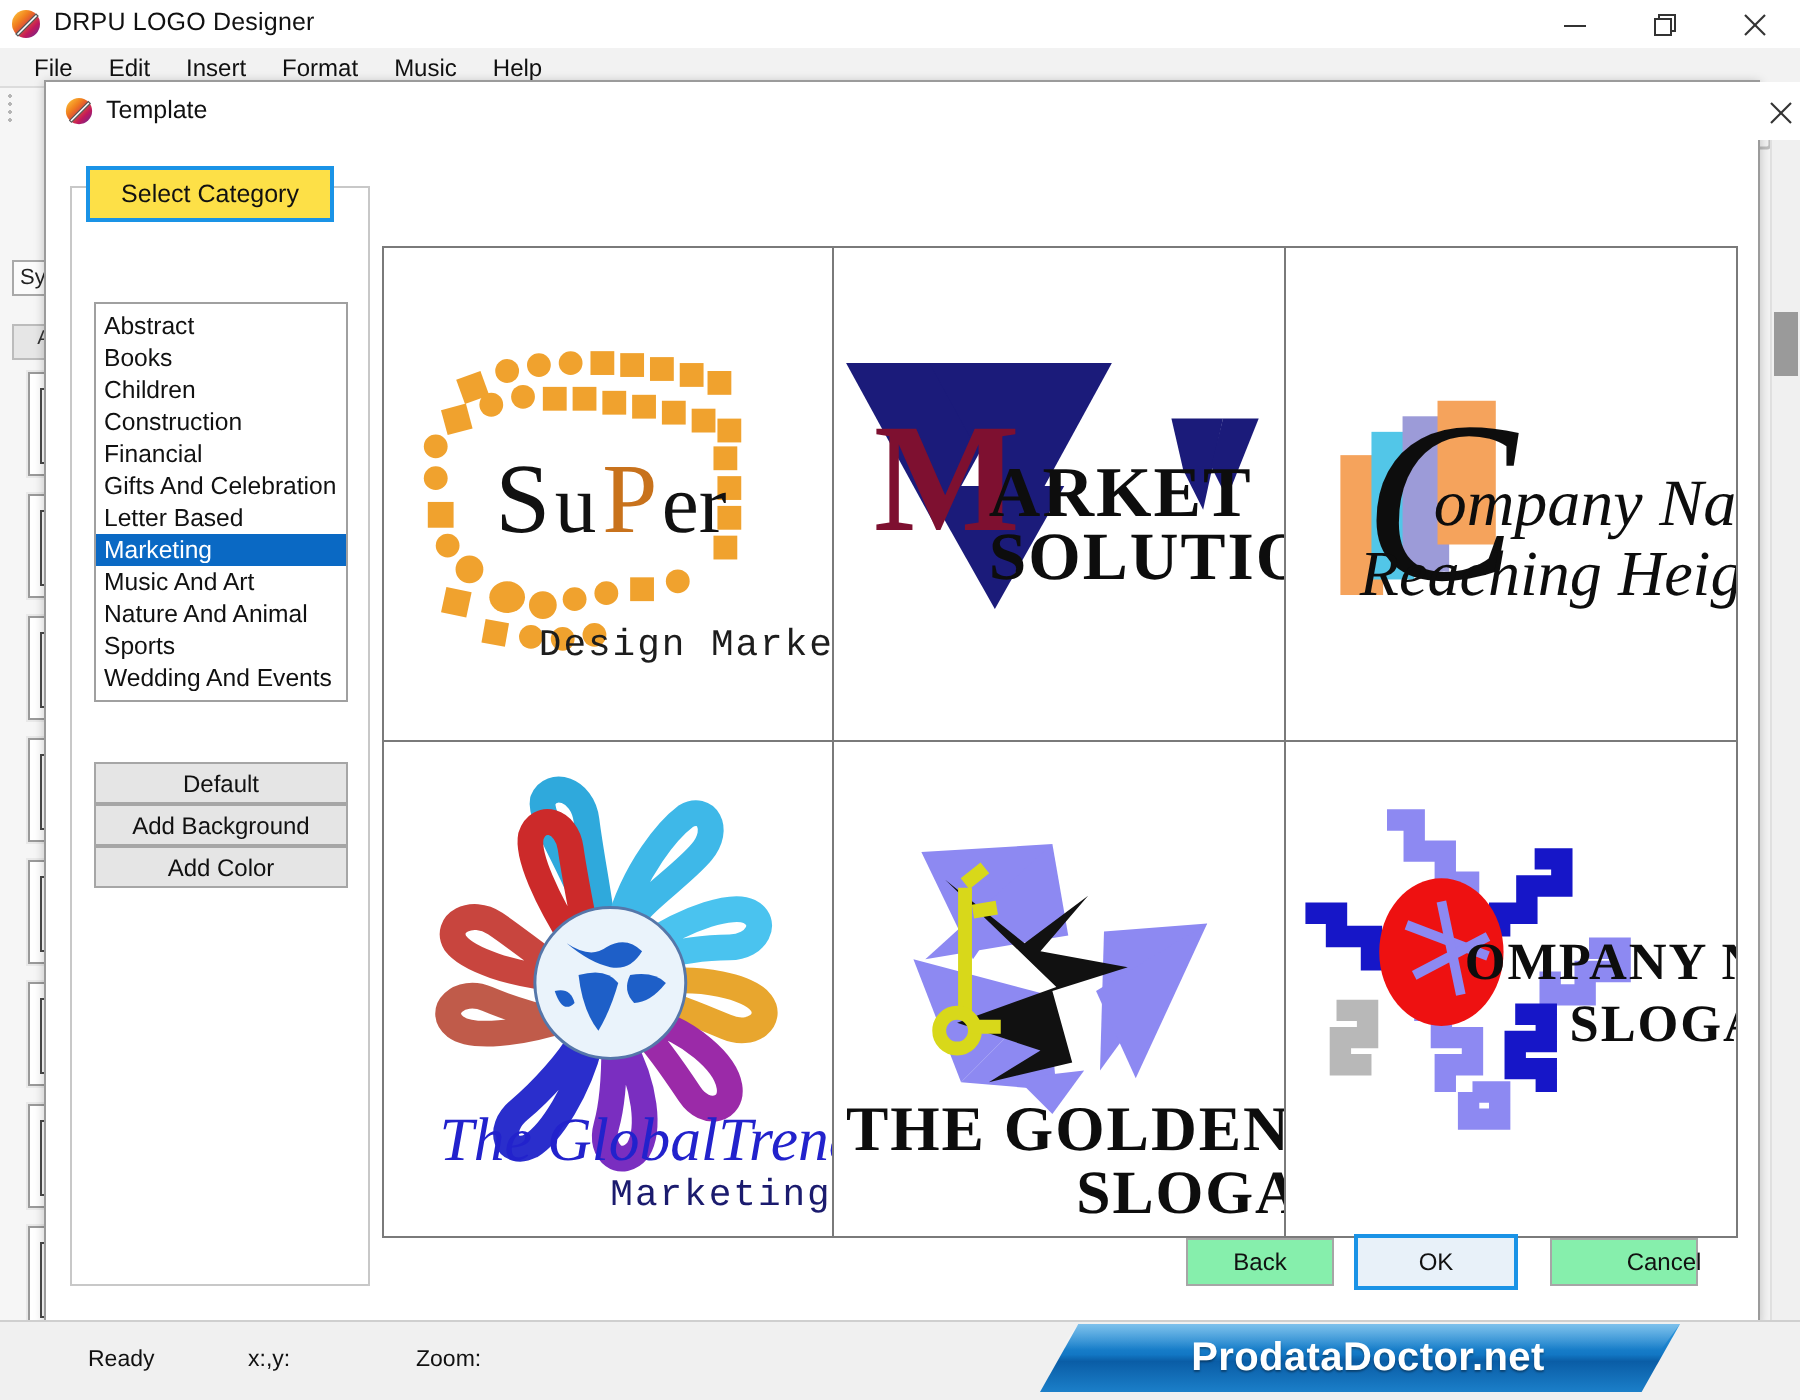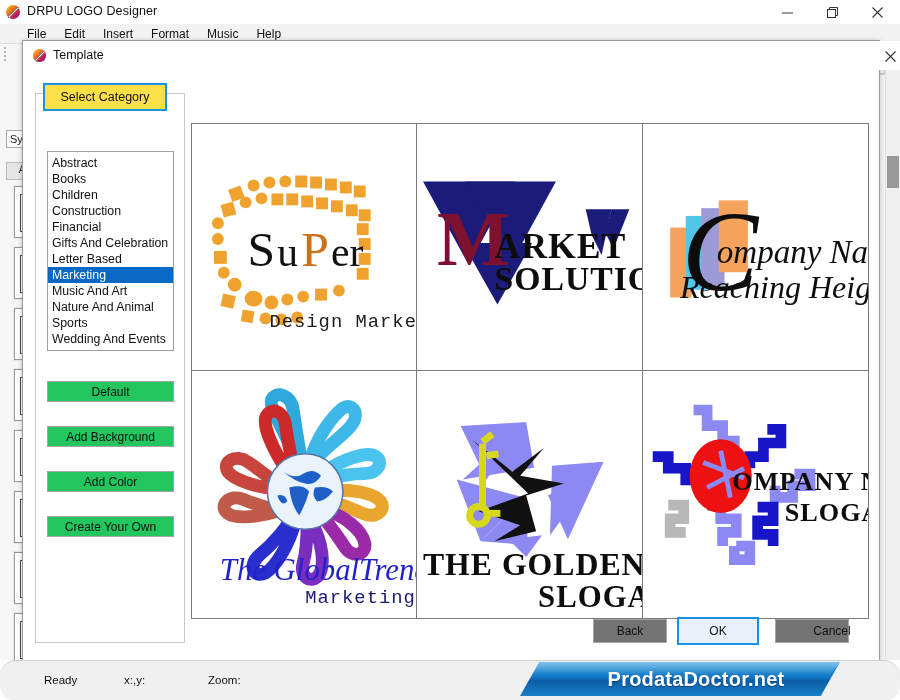--- a/index.html
+++ b/index.html
@@ -18,21 +18,21 @@
   }
   .win-icon{position:absolute;left:5px;top:4px;width:16px;height:16px;}
   .win-title{position:absolute;left:27px;top:4px;font-size:12.5px;color:#111;letter-spacing:.1px;}
   .win-btns{position:absolute;right:0;top:0;height:24px;display:flex;}
   .win-btn{width:45px;height:24px;display:flex;align-items:center;justify-content:center;color:#222;font-size:12px;}
   .win-btn svg{display:block;}
 
   .menubar{
     position:absolute;left:0;top:24px;width:900px;height:20px;
     background:#f2f2f2;border-bottom:1px solid #dcdcdc;
-    display:flex;align-items:center;padding-left:18px;box-sizing:border-box;
+    display:flex;align-items:center;padding-left:8px;box-sizing:border-box;
   }
   .menu-item{font-size:12px;color:#111;padding:1px 9px;}
 
   
   .bg-area{position:absolute;left:0;top:44px;width:900px;height:616px;background:#f3f3f3;}
   .left-strip{position:absolute;left:0;top:44px;width:36px;height:616px;background:#f6f6f6;border-right:1px solid #d7d7d7;}
   .dots{position:absolute;left:3px;top:46px;width:4px;height:16px;
         background-image:radial-gradient(circle,#b5b5b5 1px,transparent 1px);
         background-size:4px 4px;}
   .sy-tab{
@@ -57,40 +57,40 @@
   }
   .thumb i:after{content:"";position:absolute;left:2px;top:3px;width:3px;height:28px;background:#8a4b28;}
 
   .lock-icon{position:absolute;right:12px;top:52px;width:20px;height:24px;opacity:.45;}
   .scroll-track{position:absolute;right:0;top:44px;width:14px;height:616px;background:#f0f0f0;border-left:1px solid #e0e0e0;}
   .scroll-thumb{position:absolute;right:1px;top:112px;width:12px;height:32px;background:#9a9a9a;}
 
   
   .statusbar{
     position:absolute;left:0;top:660px;width:900px;height:40px;
-    background:#f0f0f0;border-top:1px solid #cfcfcf;border-radius:16px;
+    background:#f0f0f0;border-top:1px solid #cfcfcf;
   }
   .status-ready{position:absolute;left:44px;top:13px;font-size:11.5px;color:#111;}
   .status-xy{position:absolute;left:124px;top:13px;font-size:11.5px;color:#111;}
   .status-zoom{position:absolute;left:208px;top:13px;font-size:11.5px;color:#111;}
   .brand{
     position:absolute;left:520px;top:660px;width:320px;height:38px;overflow:hidden;
   }
   .brand-shape{
     position:absolute;left:0;top:2px;width:320px;height:34px;
     background:linear-gradient(180deg,#2f9be0 0%,#1277c4 45%,#0a5da6 55%,#1b7fc9 100%);
     clip-path:polygon(6% 0%,100% 0%,94% 100%,0% 100%);
   }
   .brand-shine{
     position:absolute;left:0;top:2px;width:320px;height:13px;
     background:linear-gradient(180deg,rgba(255,255,255,.38),rgba(255,255,255,0));
     clip-path:polygon(6% 0%,100% 0%,97% 100%,3% 100%);
   }
   .brand-text{
-    position:absolute;left:16px;top:2px;width:320px;height:34px;
+    position:absolute;left:4px;top:2px;width:320px;height:34px;
     display:flex;align-items:center;justify-content:center;
     color:#fff;font-size:20px;font-weight:bold;letter-spacing:.2px;
     text-shadow:0 1px 1px rgba(0,0,0,.35);
   }
 
   
   .dialog{
     position:absolute;left:22px;top:40px;width:856px;height:620px;
     background:#ffffff;border:1px solid #9b9b9b;box-shadow:0 1px 5px rgba(0,0,0,.22);
   }
@@ -118,41 +118,41 @@
     padding:3px 0 0 0;overflow:hidden;z-index:2;
   }
   .cat-item{
     height:16px;line-height:16px;font-size:12.3px;color:#111;padding-left:4px;
     white-space:nowrap;
   }
   .cat-item.sel{background:#0a69c4;color:#fff;}
 
   .side-btns{position:absolute;left:16px;top:310px;width:127px;z-index:2;}
   .side-btn{
-    width:127px;height:21px;margin-bottom:24px;
-    background:#22c55e;border:1px solid #a6a6a6;
+    width:127px;height:21px;margin-bottom:0;
+    background:#e5e5e5;border:1px solid #a6a6a6;
     font-size:12px;color:#111;display:flex;align-items:center;justify-content:center;
     box-sizing:border-box;
   }
 
   
   .grid{
     position:absolute;left:160px;top:52px;width:678px;height:496px;
     border:1px solid #7a7a7a;background:#fff;box-sizing:border-box;
     display:grid;grid-template-columns:1fr 1fr 1fr;grid-template-rows:1fr 1fr;
   }
   .cell{position:relative;border-right:1px solid #7a7a7a;border-bottom:1px solid #7a7a7a;overflow:hidden;background:#fff;}
   .cell:nth-child(3n){border-right:none;}
   .cell:nth-child(n+4){border-bottom:none;}
   .cell svg{position:absolute;left:0;top:0;width:100%;height:100%;}
 
   
   .dlg-footer{position:absolute;left:0;right:0;bottom:4px;height:30px;}
   .btn{
-    position:absolute;width:74px;height:24px;background:#737373;border:1px solid #a6a6a6;
+    position:absolute;width:74px;height:24px;background:#86efac;border:1px solid #a6a6a6;
     font-size:12px;color:#111;display:flex;align-items:center;justify-content:center;box-sizing:border-box;
   }
   .btn.back{right:204px;top:0;}
   .btn.ok{right:112px;top:-2px;width:82px;height:28px;background:#e8f1f9;border:2px solid #1a93e6;}
   .btn.cancel{right:22px;top:0;padding-left:40px;}
 </style>
 </head>
 <body>
 
 <div id="app">
@@ -290,21 +290,20 @@
         <div class="cat-item">Nature And Animal</div>
         <div class="cat-item">Sports</div>
         <div class="cat-item">Wedding And Events</div>
         <div class="cat-item">User Defined</div>
       </div>
 
       <div class="side-btns">
         <div class="side-btn">Default</div>
         <div class="side-btn">Add Background</div>
         <div class="side-btn">Add Color</div>
-        <div class="side-btn">Create Your Own</div>
       </div>
 
       <div class="grid">
 
         <div class="cell">
           <svg viewBox="0 0 226 248" preserveAspectRatio="xMidYMid meet">
             <g fill="#F0A22E">
               <rect x="38" y="64" width="13" height="13" transform="rotate(-20 44 70)"></rect>
               <circle cx="62" cy="62" r="6"></circle>
                 <circle cx="78" cy="59" r="6"></circle>

